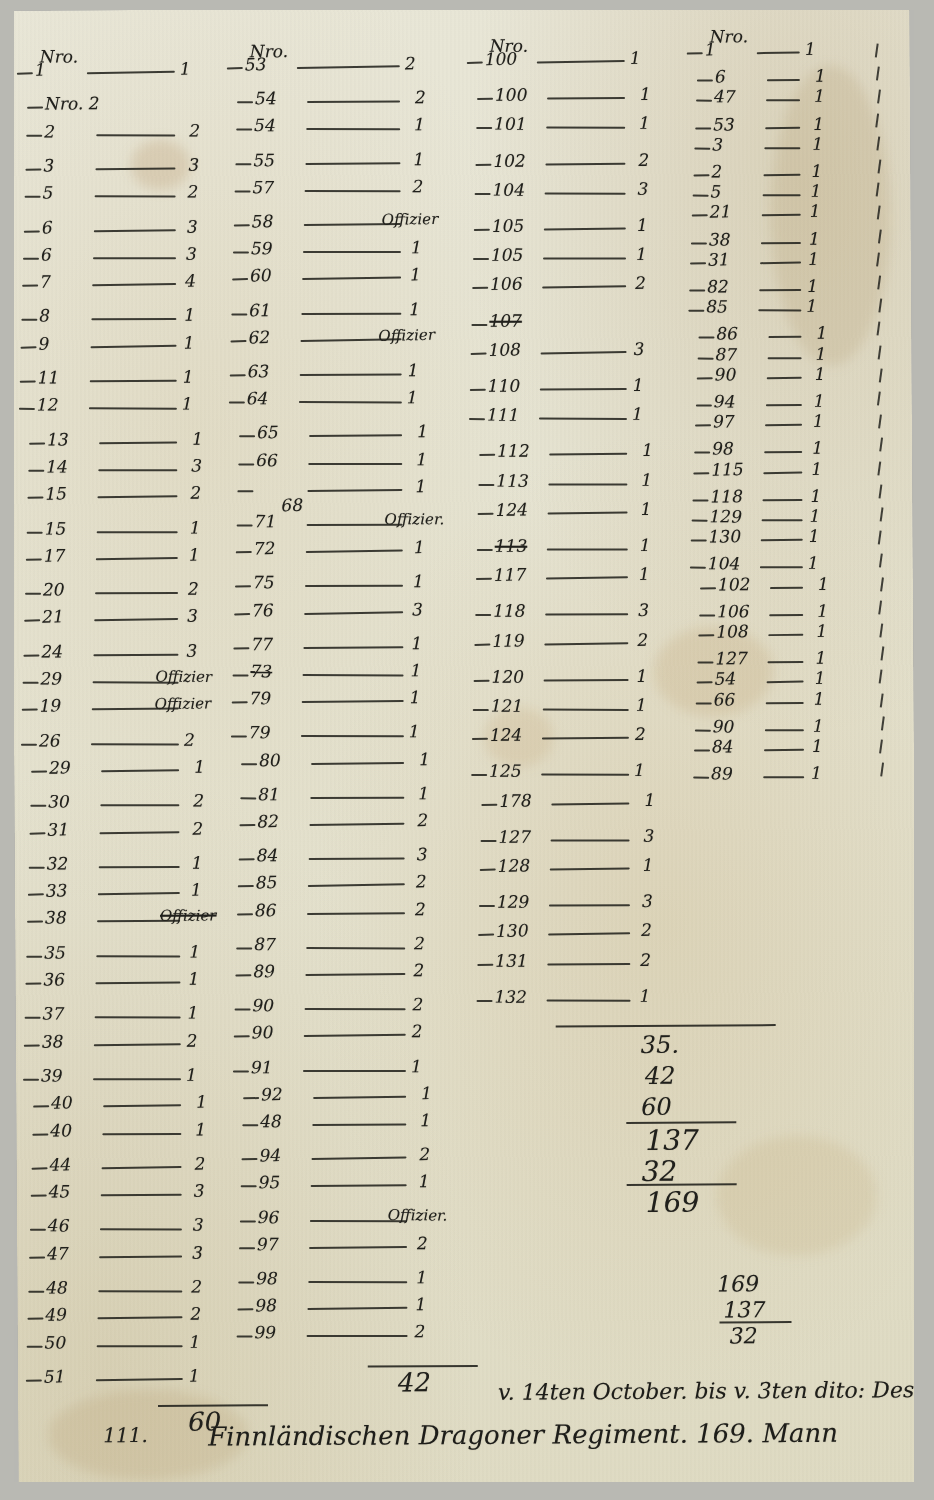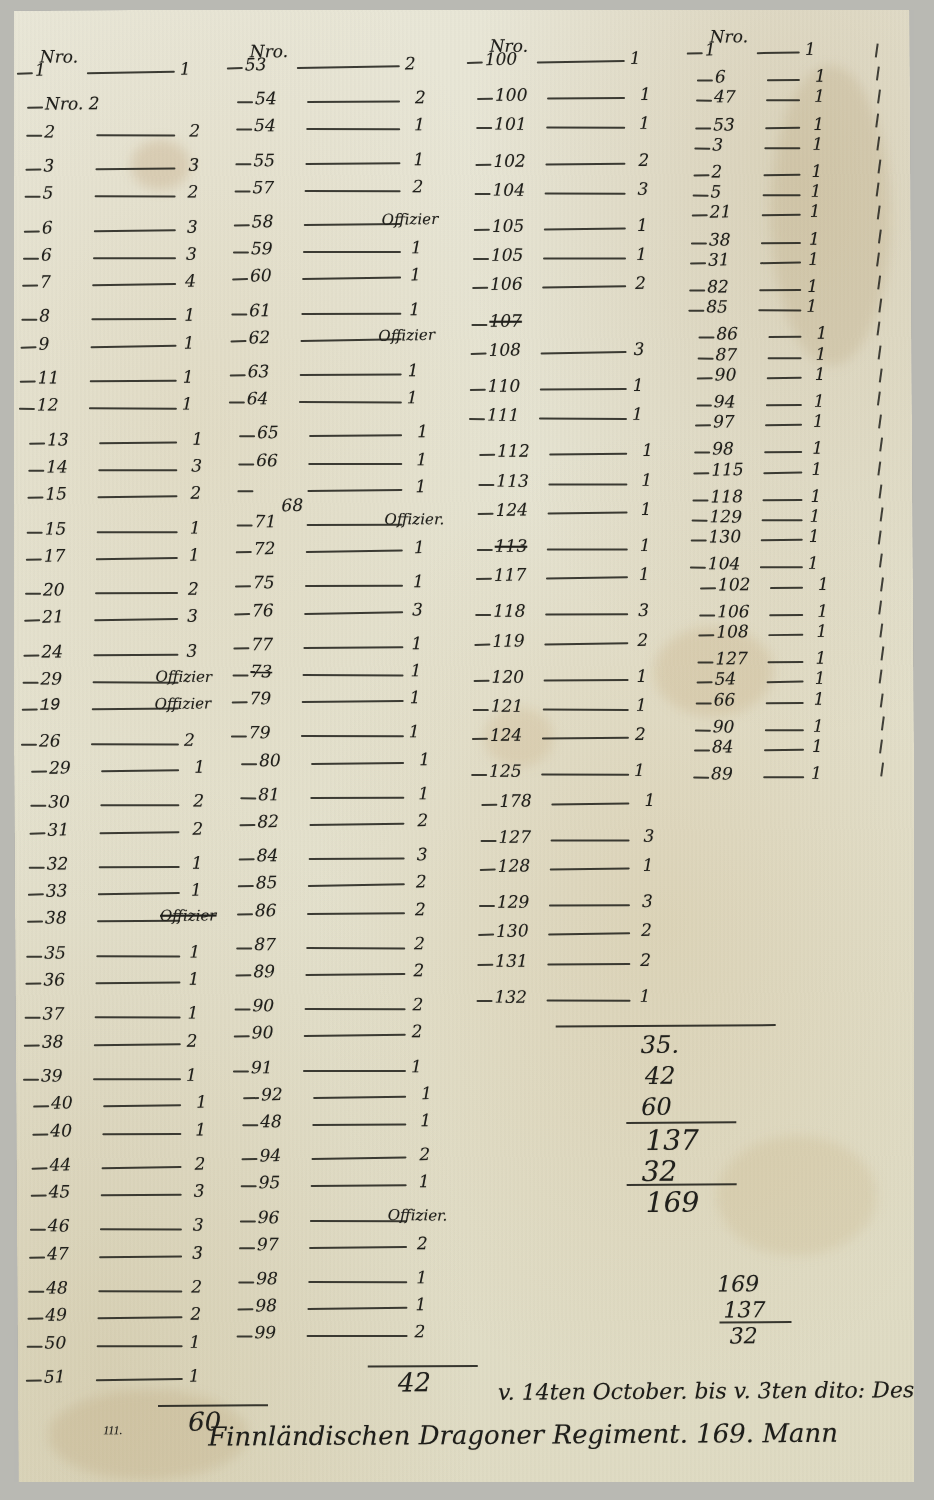--- a/index.html
+++ b/index.html
@@ -66,21 +66,21 @@
   }
   .dash {
     position: absolute;
     height: 2px;
     background: #23231e;
     border-radius: 1px;
     transform-origin: left center;
     opacity: 0.88;
   }
   .num { font-size: 17px; }
-  .small { font-size: 12px; font-family: Liberation Serif, serif; }
+  .small { font-size: 20px; }
   .lbl { font-size: 15px; }
 
   .strike {
     text-decoration: line-through;
     text-decoration-thickness: 2px;
   }
 
   .sumline {
     position: absolute;
     height: 2px;
@@ -196,21 +196,21 @@
         <div class="ink num" style="left:174px;top:596.4px;transform:rotate(-1deg);">3</div>
         <div class="dash" style="left:10px;top:643.7px;width:16px;transform:rotate(0deg);"></div>
         <div class="ink num" style="left:28px;top:630.7px;transform:rotate(0deg);">24</div>
         <div class="dash" style="left:80px;top:643.7px;width:85px;transform:rotate(0deg);"></div>
         <div class="ink num" style="left:173px;top:630.7px;transform:rotate(0deg);">3</div>
         <div class="dash" style="left:9px;top:671px;width:16px;transform:rotate(1deg);"></div>
         <div class="ink num" style="left:27px;top:658px;transform:rotate(1deg);">29</div>
         <div class="dash" style="left:79px;top:671px;width:86px;transform:rotate(0.6deg);"></div>
         <div class="ink lbl" style="left:142px;top:658px;transform:rotate(1deg);">Offizier</div>
         <div class="dash" style="left:8px;top:698.3000000000001px;width:16px;transform:rotate(-0.25deg);"></div>
-        <div class="ink num" style="left:26px;top:685.3000000000001px;transform:rotate(-0.25deg);font-family:Liberation Mono, monospace;">19</div>
+        <div class="ink num" style="left:26px;top:685.3000000000001px;transform:rotate(-0.25deg);">19</div>
         <div class="dash" style="left:78px;top:698.3000000000001px;width:87px;transform:rotate(-0.15deg);"></div>
         <div class="ink lbl" style="left:141px;top:685.3000000000001px;transform:rotate(-0.25deg);">Offizier</div>
         <div class="dash" style="left:7px;top:732.6px;width:16px;transform:rotate(0.75deg);"></div>
         <div class="ink num" style="left:25px;top:719.6px;transform:rotate(0.75deg);">26</div>
         <div class="dash" style="left:77px;top:732.6px;width:88px;transform:rotate(0.44999999999999996deg);"></div>
         <div class="ink num" style="left:170px;top:719.6px;transform:rotate(0.75deg);">2</div>
         <div class="dash" style="left:17px;top:759.9px;width:16px;transform:rotate(-0.5deg);"></div>
         <div class="ink num" style="left:35px;top:746.9px;transform:rotate(-0.5deg);">29</div>
         <div class="dash" style="left:87px;top:759.9px;width:78px;transform:rotate(-0.3deg);"></div>
         <div class="ink num" style="left:180px;top:746.9px;transform:rotate(-0.5deg);">1</div>

